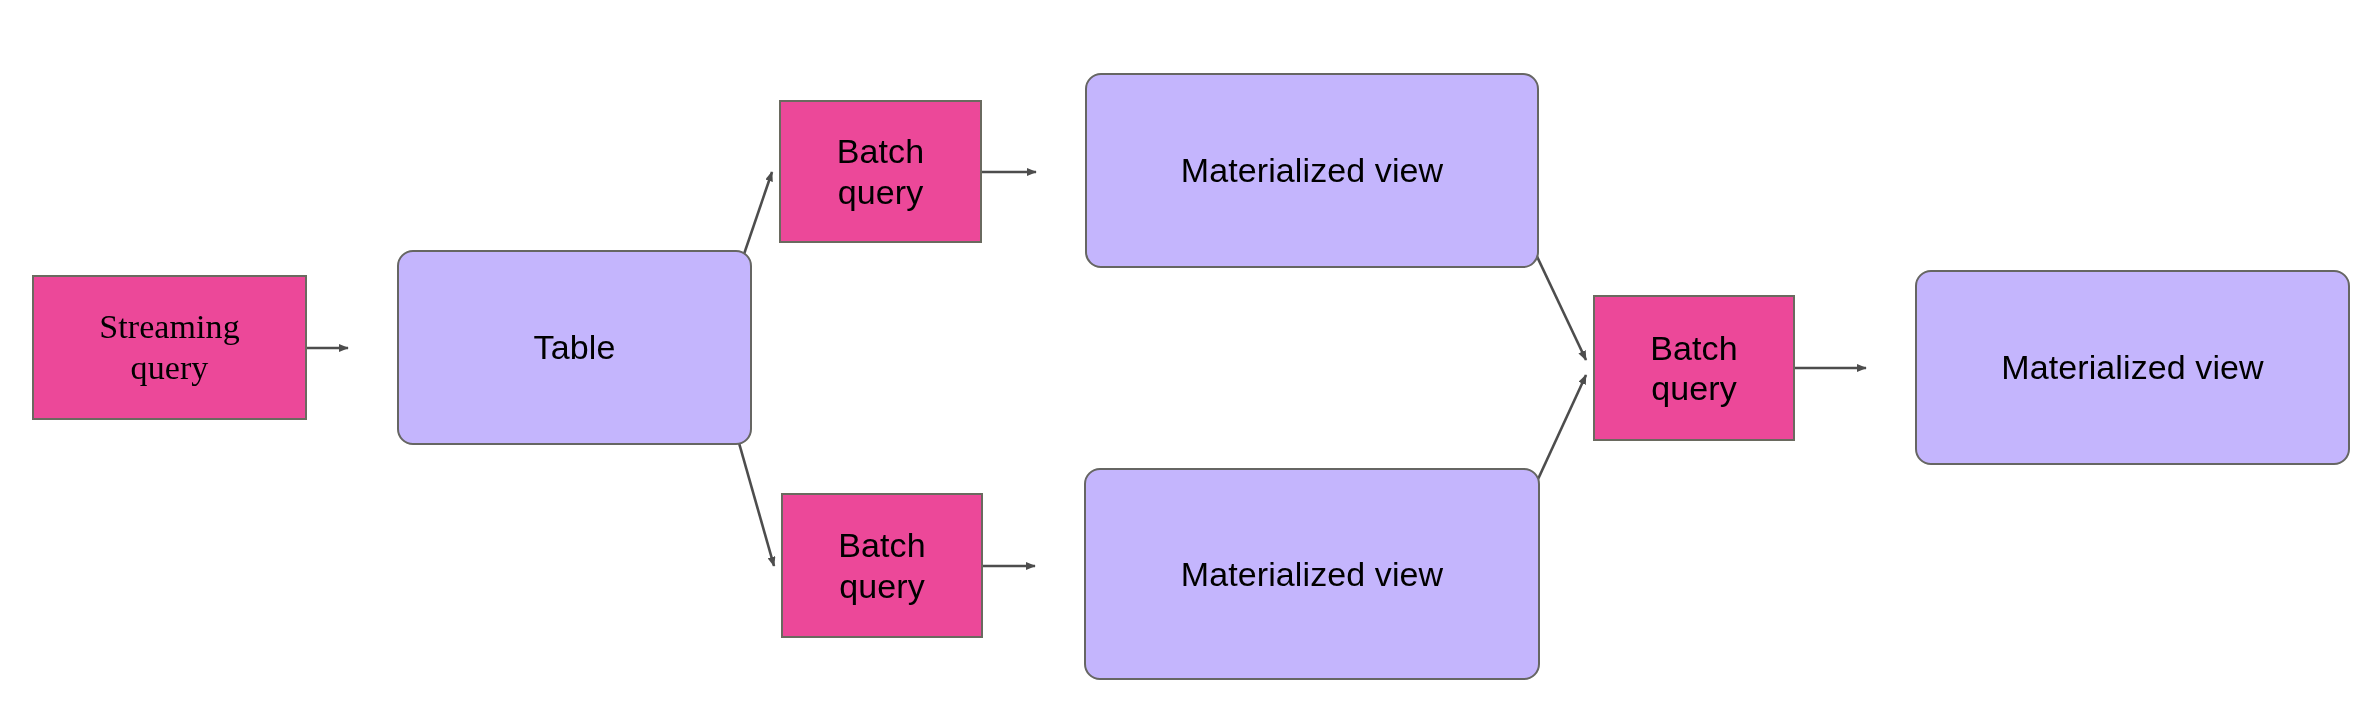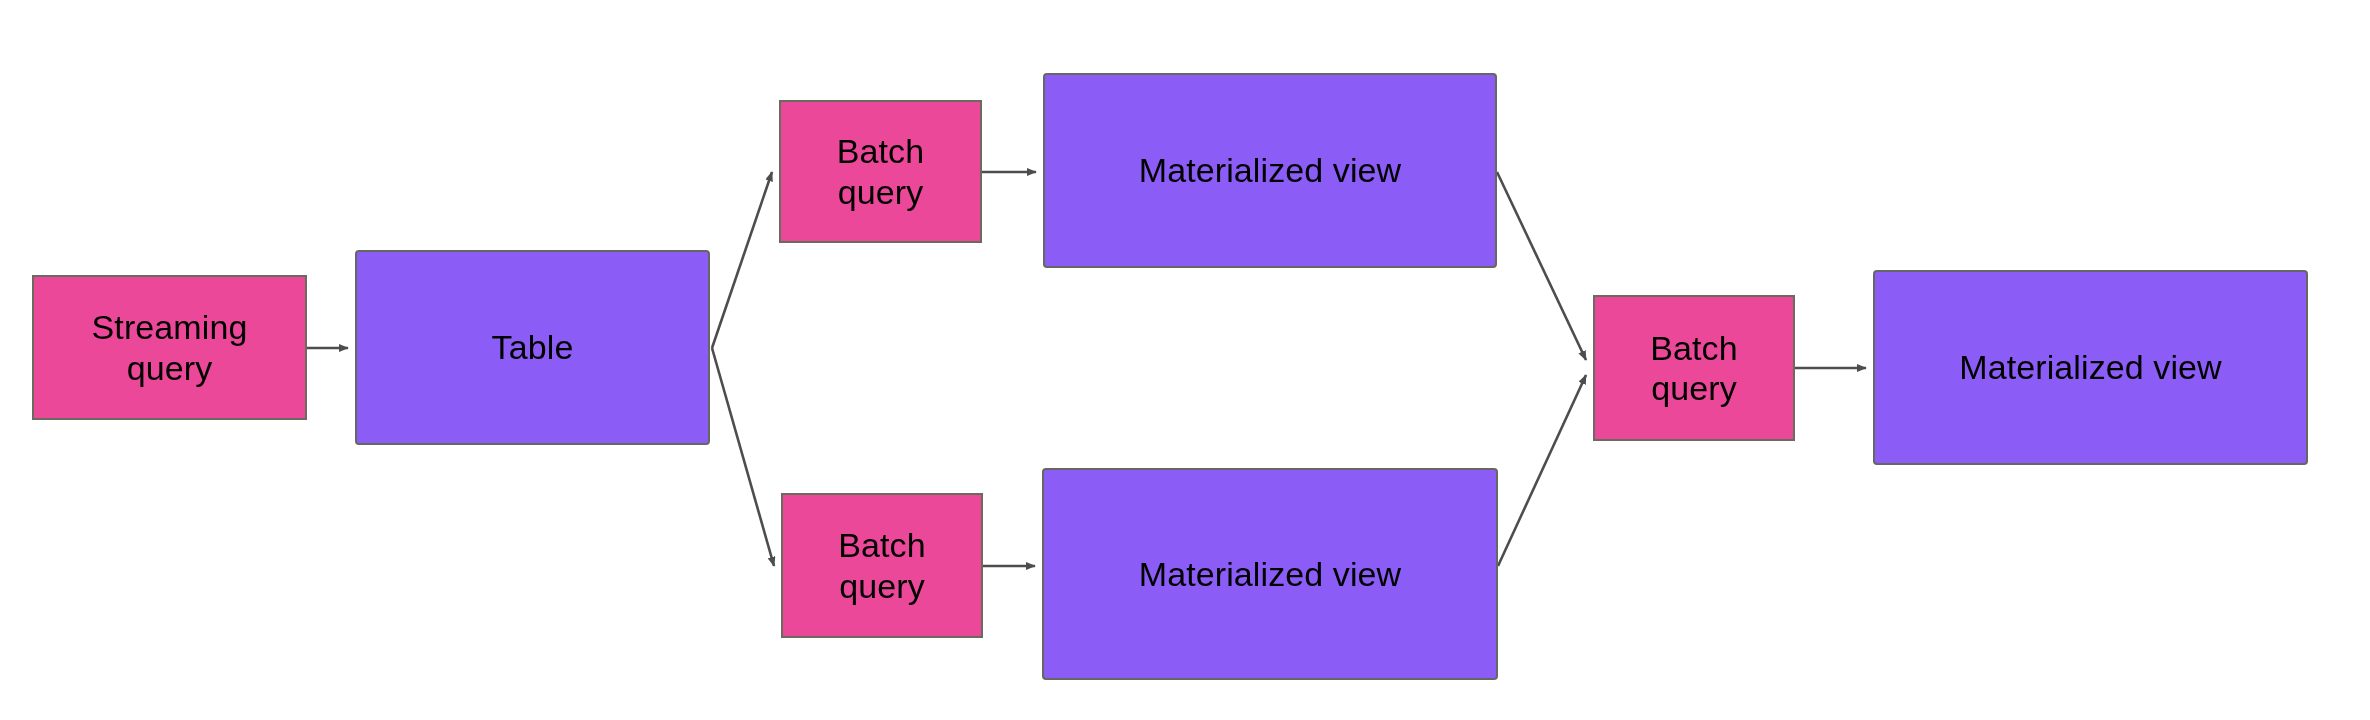--- a/index.html
+++ b/index.html
@@ -39,23 +39,24 @@
     line-height: 1.18;
     letter-spacing: 0.1px;
     white-space: pre-line;
   }
   .node.process {
     background: #ec4899;
     border: 2px solid #6a6a5f;
     border-radius: 0;
   }
   .node.store {
-    background: #8b5cf6;
+    background: #c4b5fd;
     border: 2px solid #666663;
-    border-radius: 4px;
+    border-radius: 16px;
+    margin-left: 42px;
   }
   .node-label {
     display: block;
     white-space: pre-line;
   }
 </style>
 </head>
 <body>
 
 <div id="canvas">
@@ -71,21 +72,21 @@
         <path d="M 712,348 L 772,172" marker-end="url(#arrowhead)"></path>
         <path d="M 982,172 L 1036,172" marker-end="url(#arrowhead)"></path>
         <path d="M 712,348 L 774,566" marker-end="url(#arrowhead)"></path>
         <path d="M 983,566 L 1035,566" marker-end="url(#arrowhead)"></path>
         <path d="M 1497,172 L 1586,360" marker-end="url(#arrowhead)"></path>
         <path d="M 1498,566 L 1586,375" marker-end="url(#arrowhead)"></path>
         <path d="M 1795,368 L 1866,368" marker-end="url(#arrowhead)"></path>
       </g>
   </svg>
 
-  <div class="node process" style="left: 32px; top: 275px; width: 275px; height: 145px; border-radius: 0px;">
+  <div class="node process" style="left: 32px; top: 275px; width: 275px; height: 145px; border-radius: 0px; font-family: Liberation Serif, serif;">
     <span class="node-label">Streaming
 query</span>
   </div>
 
   <div class="node store" style="left: 355px; top: 250px; width: 355px; height: 195px;">
     <span class="node-label">Table</span>
   </div>
 
   <div class="node process" style="left: 779px; top: 100px; width: 203px; height: 143px; border-radius: 0px;">
     <span class="node-label">Batch

